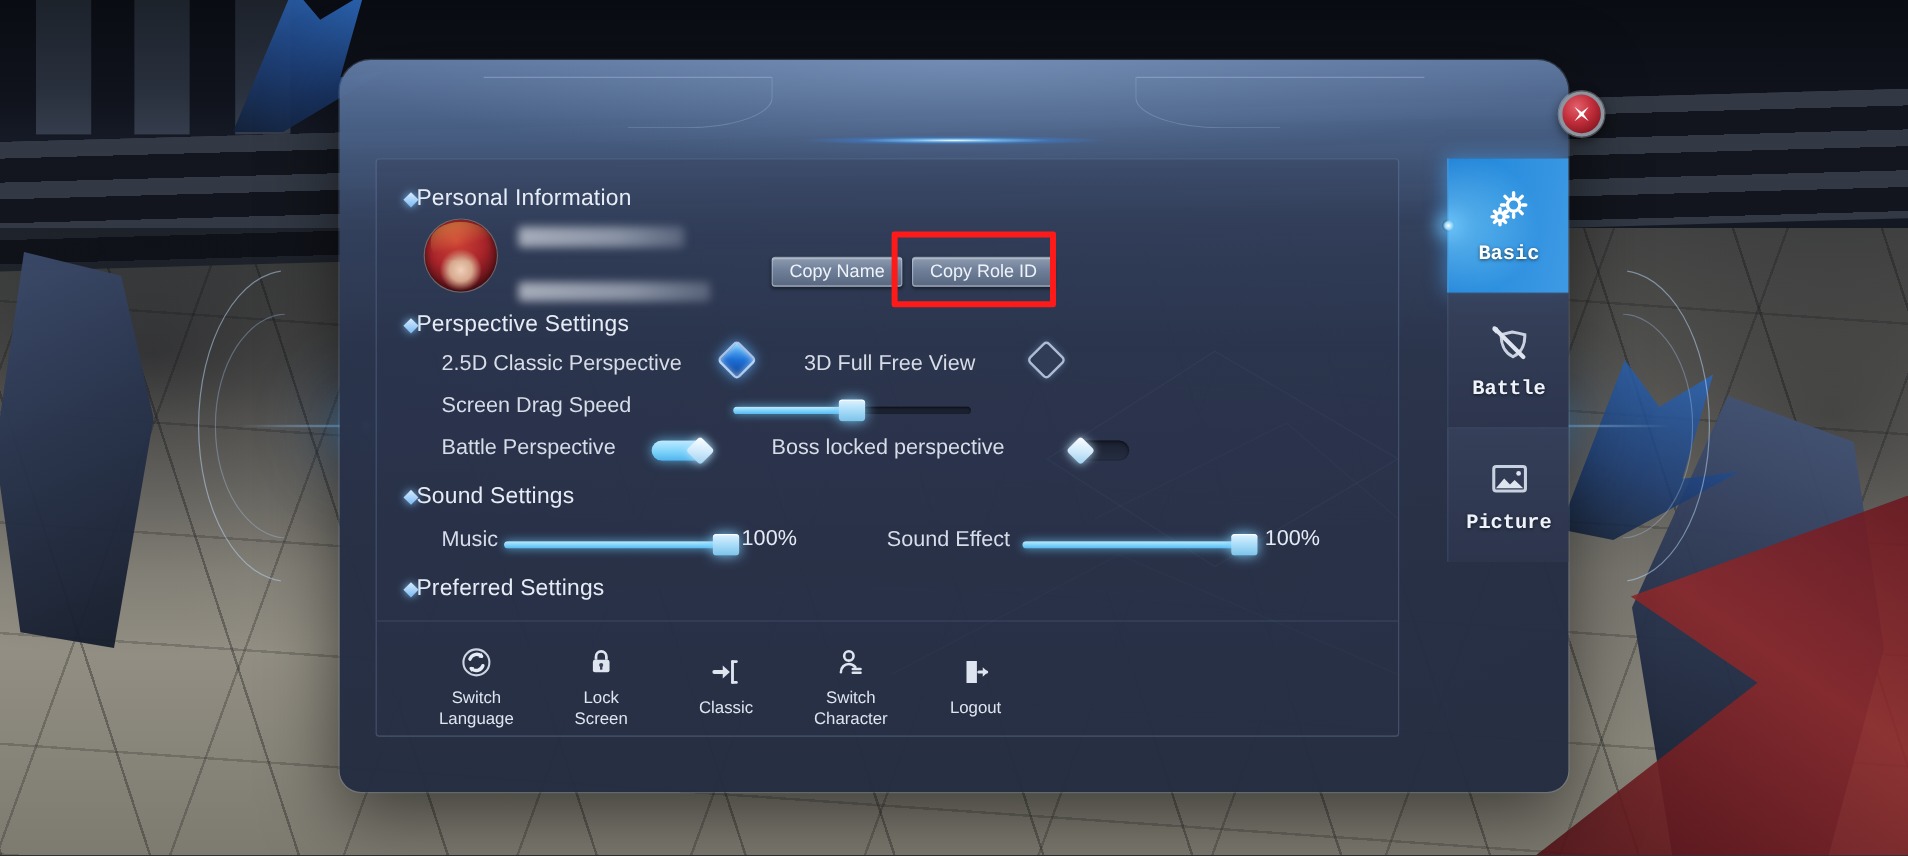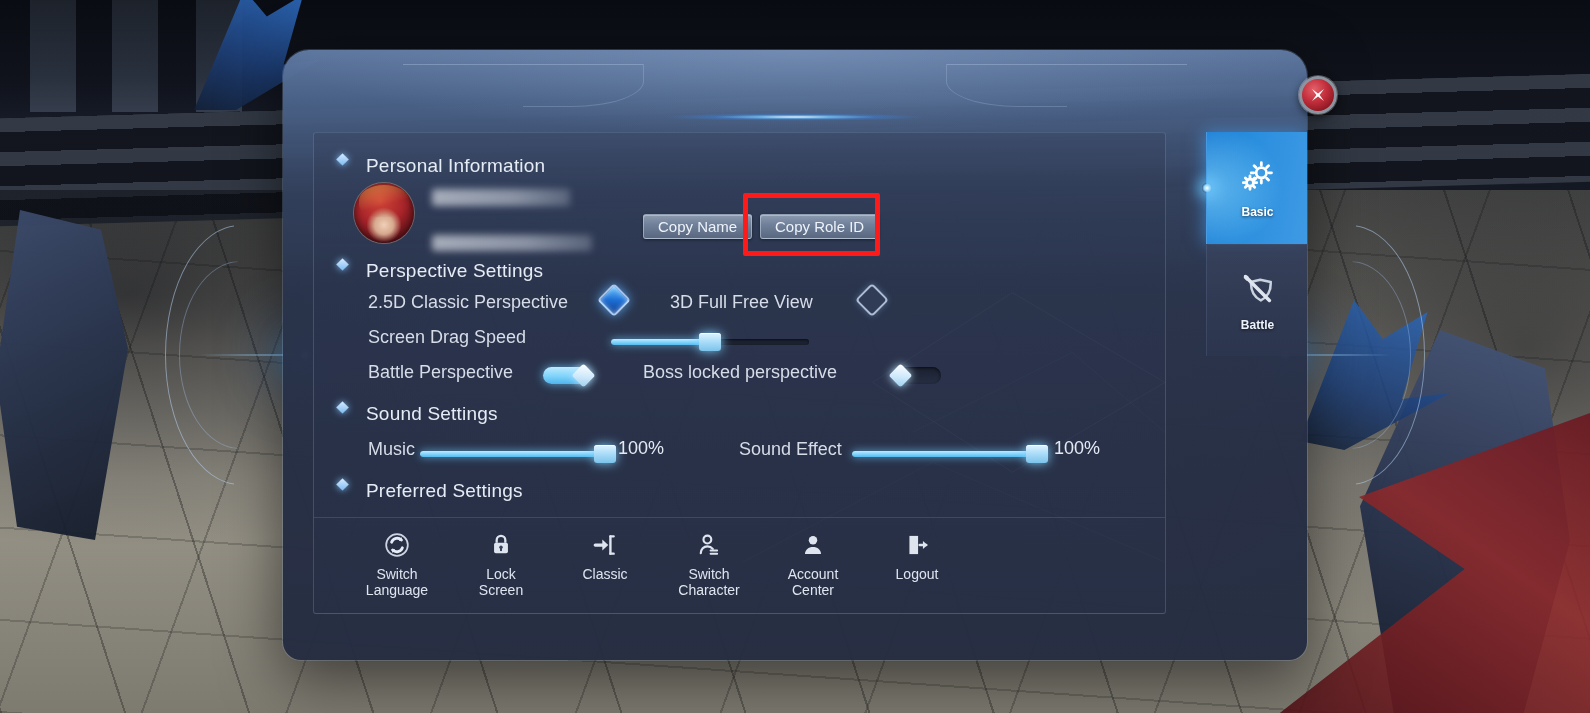--- a/index.html
+++ b/index.html
@@ -224,21 +224,21 @@
     border: 1px solid rgba(160,190,235,.22);
     border-radius: 3px;
     overflow: hidden;
   }
   .content-watermark {
     position: absolute; inset: 0; pointer-events: none; opacity: .25;
   }
 
   .section-head {
     position: absolute;
-    display: flex; gap: 19px;
+    display: flex; align-items: center; gap: 0;
     font-size: 19px; color: #e6ecf5; letter-spacing: .2px;
     white-space: nowrap;
   }
   .bullet {
     width: 9px; height: 9px;
     background: linear-gradient(135deg,#d8ecff,#79b9f2);
     transform: rotate(45deg);
     box-shadow: 0 0 7px rgba(130,200,255,.9);
     flex: none;
   }
@@ -370,21 +370,21 @@
     border-radius: 3px;
     box-shadow: 0 0 8px rgba(190,230,255,.9);
   }
   .toggle.on .knob { right: -3px; }
   .toggle.off .knob { left: -3px; }
 
   
   .actionbar {
     position: absolute; left: 0; bottom: 0; width: 100%; height: 96px;
     border-top: 1px solid rgba(160,190,235,.18);
-    display: flex; align-items: flex-start; padding-left: 42px; padding-top: 12px;
+    display: flex; align-items: center; padding-left: 42px; padding-top: 12px;
     gap: 22px;
   }
   .action {
     width: 82px;
     display: flex; flex-direction: column; align-items: center; gap: 6px;
     cursor: pointer;
   }
   .action .glyph { height: 30px; display: flex; align-items: center; justify-content: center; }
   .action .cap {
     font-size: 14px; color: #dfe5ef; text-align: center; line-height: 1.15;
@@ -408,23 +408,23 @@
   }
   .tab:first-child { border-top: none; }
   .tab.active {
     background:
       radial-gradient(ellipse 120% 90% at 0% 50%, rgba(150,225,255,.55), transparent 62%),
       linear-gradient(100deg, #1d7fd6 0%, #2a8ede 40%, #3f9ae4 100%);
     box-shadow: -2px 0 16px rgba(70,170,255,.55);
   }
   .tab .tglyph { height: 40px; display:flex; align-items:center; justify-content:center; }
   .tab .tlabel {
-    font-family: Liberation Sans, sans-serif;
+    font-family: Liberation Mono, monospace;
     font-weight: bold;
-    font-size: 12px;
+    font-size: 17px;
     color: #eef3fb;
     text-shadow: 0 1px 3px rgba(0,0,0,.6);
   }
   .tab.active .tlabel { color: #ffffff; }
   .tab-spark {
     position: absolute; left: -5px; top: 50%; margin-top: -5px;
     width: 10px; height: 10px; border-radius: 50%;
     background: radial-gradient(circle,#fff 0%, #9adbff 40%, rgba(60,150,240,0) 72%);
     box-shadow: 0 0 14px 5px rgba(110,200,255,.75);
   }
@@ -598,30 +598,20 @@
             <svg width="26" height="26" viewBox="0 0 24 24">
               <circle cx="10.5" cy="7" r="3.6" fill="none" stroke="#dfe5ef" stroke-width="2"></circle>
               <path d="M4.4 19.6c0-3.8 2.8-6.4 6.1-6.4 2 0 3.8.9 5 2.4" fill="none" stroke="#dfe5ef" stroke-width="2" stroke-linecap="round"></path>
               <path d="M13.5 17h6M13.5 20h6" stroke="#dfe5ef" stroke-width="1.9" stroke-linecap="round"></path>
             </svg>
           </span>
           <span class="cap">Switch
 Character</span>
         </div>
 
-        <div class="action">
-          <span class="glyph">
-            <svg width="26" height="26" viewBox="0 0 24 24">
-              <circle cx="12" cy="7.6" r="3.9" fill="#dfe5ef"></circle>
-              <path d="M4.6 20.4c0-4.1 3.3-6.6 7.4-6.6s7.4 2.5 7.4 6.6z" fill="#dfe5ef"></path>
-            </svg>
-          </span>
-          <span class="cap">Account
-Center</span>
-        </div>
 
         <div class="action">
           <span class="glyph">
             <svg width="26" height="26" viewBox="0 0 24 24">
               <path d="M5 3.6h8v16.8H5z" fill="#dfe5ef"></path>
               <path d="M14.5 12h6" stroke="#dfe5ef" stroke-width="2.4" stroke-linecap="round"></path>
               <path d="M17.5 8.4L21.6 12l-4.1 3.6z" fill="#dfe5ef"></path>
             </svg>
           </span>
           <span class="cap">Logout</span>
@@ -655,20 +645,30 @@
           <svg width="38" height="38" viewBox="0 0 24 24">
             <path d="M13.4 5.5c3.2.6 5.4 1.1 6.6 1.4.2 4.2-1.3 9.2-6.2 11.6
                      C8.9 16.1 7.4 11.1 7.6 6.9c1.2-.3 3.2-.8 5.8-1.4z" fill="none" stroke="#c9d2e0" stroke-width="1.6"></path>
             <path d="M4.2 3.6l15 15" stroke="#dfe5ef" stroke-width="2.2" stroke-linecap="round"></path>
             <path d="M3.2 2.6l2.6.6.6 2.6-1.6.4-1.8-1.8z" fill="#dfe5ef"></path>
           </svg>
         </span>
         <span class="tlabel">Battle</span>
       </div>
 
+      <div class="tab">
+        <span class="tglyph">
+          <svg width="36" height="36" viewBox="0 0 24 24">
+            <rect x="3.2" y="5.2" width="17.6" height="13.6" rx="1.4" fill="none" stroke="#c9d2e0" stroke-width="1.7"></rect>
+            <circle cx="17" cy="9" r="1.3" fill="#dfe5ef"></circle>
+            <path d="M4.4 17.2l4.6-5.4 3.2 3.4 2.6-2.6 4.8 4.6z" fill="#dfe5ef"></path>
+          </svg>
+        </span>
+        <span class="tlabel">Picture</span>
+      </div>
 
 
     </div>
 
   </div>
 
   <div class="close-btn">
     <svg viewBox="0 0 32 32" width="32" height="32">
       <path d="M10 10 L16 14.4 L22 10 L17.6 16 L22 22 L16 17.6 L10 22 L14.4 16 Z" fill="#ffffff"></path>
     </svg>

